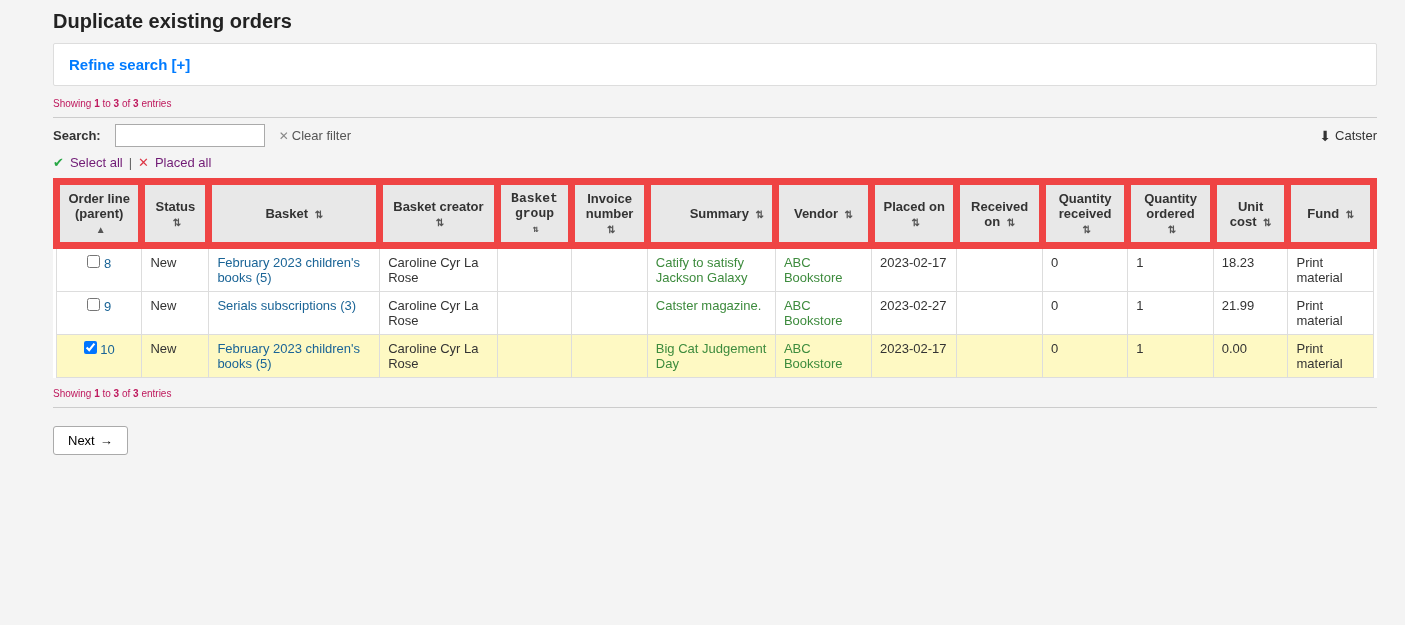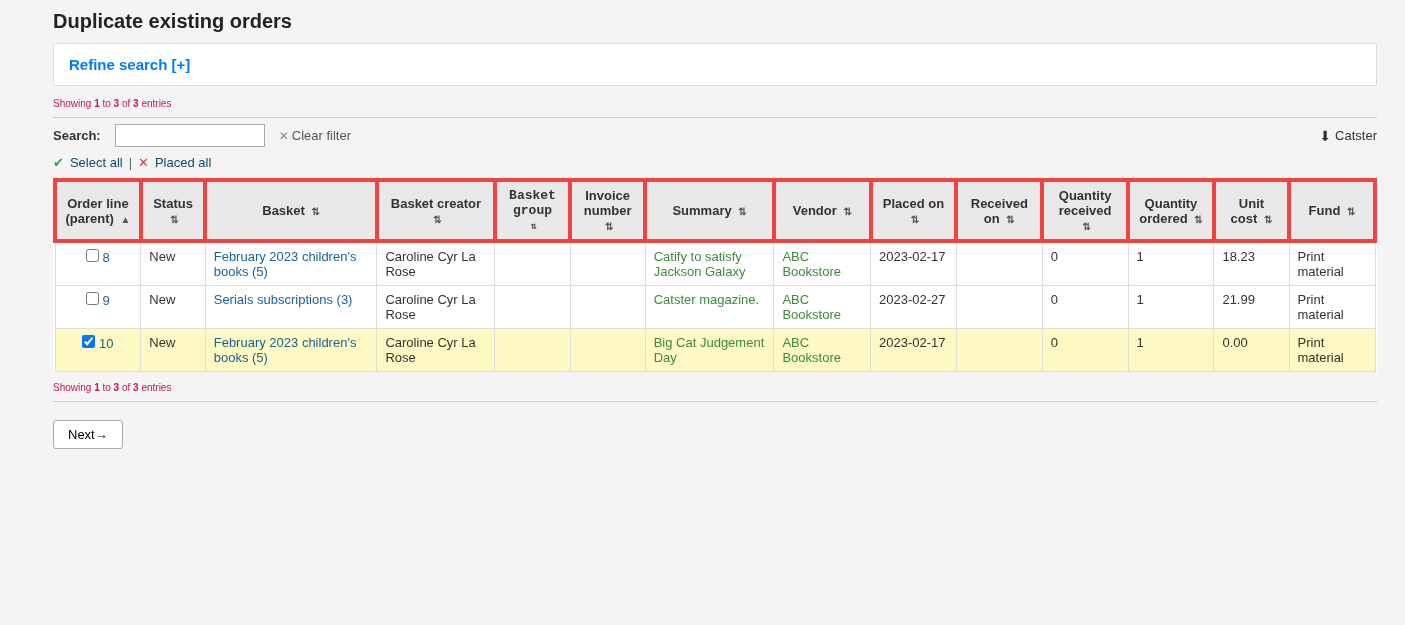--- a/index.html
+++ b/index.html
@@ -98,38 +98,38 @@
       font-size: 14px;
     }
     .select-row {
       display: flex;
       align-items: center;
       gap: 6px;
       margin-bottom: 8px;
       font-size: 13px;
     }
     .select-all-link {
-      color: #0c4a6e;
+      color: #701a75;
       cursor: pointer;
       text-decoration: none;
     }
     .check-icon { color: #28a745; }
     .x-small-icon { color: #dc3545; }
     .separator { color: #666; }
     table {
       width: 100%;
       border-collapse: collapse;
       background: #fff;
       font-size: 13px;
     }
     thead tr {
       background: #e8e8e8;
     }
     th {
-      border: 4px solid #ef4444;
+      border: 7px solid #ef4444;
       padding: 6px 8px;
       text-align: center;
       font-weight: bold;
       vertical-align: middle;
       white-space: normal;
       cursor: pointer;
       position: relative;
     }
     th .sort-arrow {
       font-size: 10px;
@@ -164,29 +164,30 @@
     }
     .next-btn {
       background: #fff;
       border: 1px solid #aaa;
       padding: 6px 14px;
       font-size: 13px;
       cursor: pointer;
       border-radius: 3px;
       display: inline-flex;
       align-items: center;
+      gap: 5px;
       margin-top: 12px;
     }
     .col-order { width: 80px; }
     .col-status { width: 60px; }
     .col-basket { width: 160px; }
     .col-basket-creator { width: 110px; }
     .col-basket-group { width: 70px; font-family: Liberation Mono, monospace; }
     .col-invoice { width: 70px; }
-    .col-summary { width: 120px; }
+    .col-summary { width: 120px; text-align: right; }
     .col-vendor { width: 90px; }
     .col-placed { width: 80px; }
     .col-received-on { width: 80px; }
     .col-qty-received { width: 80px; }
     .col-qty-ordered { width: 80px; }
     .col-unit-cost { width: 70px; }
     .col-fund { width: 80px; }
   </style>
 </head>
 <body>

